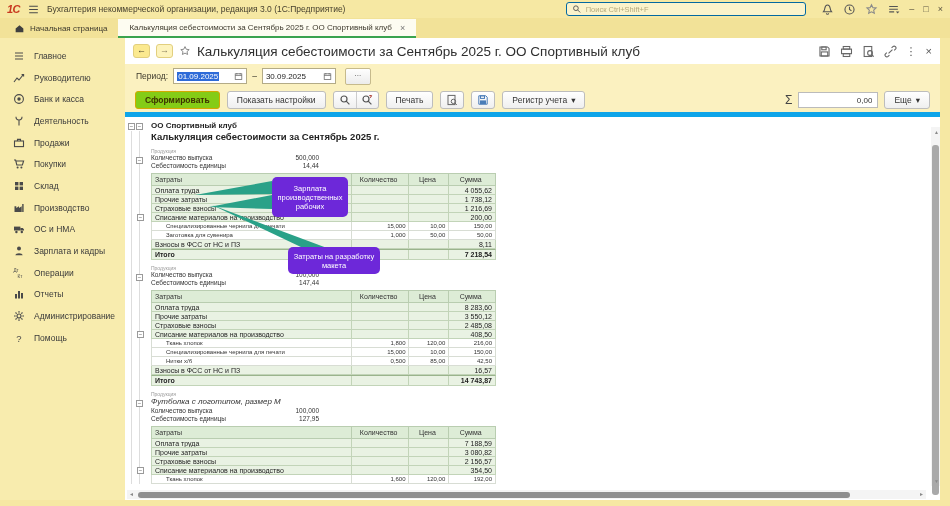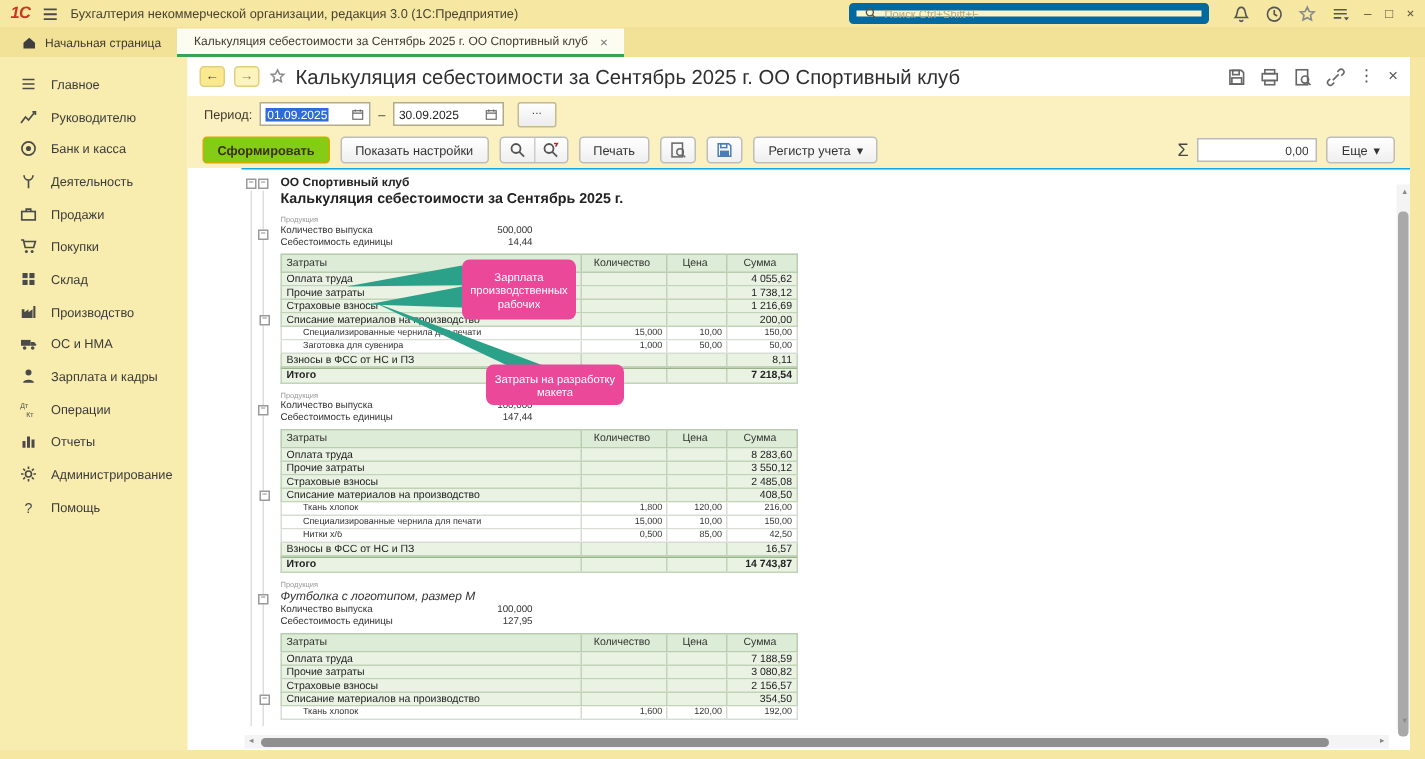--- a/index.html
+++ b/index.html
@@ -5,21 +5,21 @@
   * { box-sizing: border-box; margin: 0; padding: 0; }
   html,body { width:950px; height:506px; overflow:hidden;
     font-family:"Liberation Sans", sans-serif; background:#f6e8a3; }
 
   
   .titlebar { height:18px; background:#f6e8a3; display:flex; align-items:center; gap:7px; padding:0 7px; }
   .logo { color:#c8371e; font-weight:bold; font-style:italic; font-size:11px; letter-spacing:-0.5px; }
   .tb-icon { width:13px; height:13px; display:inline-flex; }
   .tb-icon svg { width:100%; height:100%; }
   .app-title { font-size:8.5px; color:#47412f; white-space:nowrap; }
-  .search-box { margin-left:auto; width:240px; height:14px; background:#fbf3cb; border:5px solid #0369a1;
+  .search-box { margin-left:auto; width:240px; height:14px; background:#fbf3cb; border:1px solid #0369a1;
     border-radius:3px; display:flex; align-items:center; gap:4px; padding:0 5px; }
   .search-box input { border:none; background:transparent; outline:none; font-size:7.5px; color:#6b6248; width:100%;
     font-family:"Liberation Sans", sans-serif; }
   .search-box input::placeholder { color:#b4aa7e; }
   .tb-right { display:flex; align-items:center; gap:9px; margin-left:8px; }
   .winctl { font-size:9px; color:#5a5340; line-height:10px; cursor:default; }
 
   
   .tabbar { height:20px; background:#f2e298; display:flex; align-items:flex-end; padding-left:3px; }
   .tab { height:19px; display:flex; align-items:center; gap:5px; padding:0 11px; font-size:8px; color:#3d392c; white-space:nowrap; cursor:pointer; }
@@ -69,21 +69,21 @@
   .icon-cell svg { width:12px; height:12px; }
   .icon-btn { width:24px; height:18px; border:1px solid #bdbdbd; border-radius:3px; background:linear-gradient(#fff,#efefef);
     display:flex; align-items:center; justify-content:center; cursor:pointer; }
   .icon-btn svg { width:12px; height:12px; }
   .sum-area { margin-left:auto; display:flex; align-items:center; gap:6px; }
   .sum-sym { font-size:12px; color:#444; }
   .sum-input { width:80px; height:16px; border:1px solid #bbb; background:#fff; font-size:8px; text-align:right;
     padding:0 5px; color:#333; font-family:"Liberation Sans", sans-serif; }
 
   
-  .report-area { flex:1; position:relative; overflow:hidden; background:#fff; border-top:1px solid #0ea5e9;margin-left:36px; }
+  .report-area { flex:1; position:relative; overflow:hidden; background:#fff; border-top:5px solid #0ea5e9; }
   .report-content { position:absolute; left:26px; top:4px; width:345px; }
   .report-org { font-size:8px; font-weight:bold; color:#222; line-height:10px; }
   .report-title { font-size:9.5px; font-weight:bold; color:#222; line-height:12px; }
   .sec { margin-top:5px; position:relative; }
   .sec-label { font-size:5px; color:#9a9a9a; line-height:6px; }
   .sec-product { font-size:8px; font-style:italic; color:#333; line-height:10px; }
   .sec-info { display:flex; font-size:6.5px; color:#333; line-height:8px; }
   .sec-info .il { width:110px; }
   .sec-info .iv { width:58px; text-align:right; }
   .rt { margin-top:3px; width:345px; }
@@ -101,21 +101,21 @@
   .sub .c-qty, .sub .c-price, .sub .c-sum { border-left:1px solid #d8ddd4; }
   .exp { position:absolute; left:-15px; top:1px; width:7px; height:7px; border:1px solid #9a9a9a; background:#fff;
     font-size:6px; line-height:5px; text-align:center; color:#555; cursor:pointer; }
   .sec-exp { position:absolute; left:-15px; top:9px; width:7px; height:7px; border:1px solid #9a9a9a; background:#fff;
     font-size:6px; line-height:5px; text-align:center; color:#555; cursor:pointer; }
   .lvl-box { position:absolute; width:7px; height:7px; border:1px solid #9a9a9a; background:#fff; font-size:6px;
     line-height:5px; text-align:center; color:#555; cursor:pointer; z-index:6; }
   .gline { position:absolute; width:1px; background:#ddd; top:14px; bottom:16px; }
 
   
-  .callout { position:absolute; background:#ec4899; color:#fff; border-radius:5px; display:flex; align-items:center;
+  .callout { position:absolute; background:#6d28d9; color:#fff; border-radius:5px; display:flex; align-items:center;
     justify-content:flex-start; text-align:center; font-size:7.5px; line-height:9px; padding:2px; z-index:5; }
   #callout-tails { position:absolute; left:0; top:0; width:100%; height:100%; z-index:4; pointer-events:none; }
 
   
   .vscroll { position:absolute; right:0; top:10px; bottom:14px; width:9px; background:#f4f4f4; }
   .vthumb { position:absolute; right:1px; top:18px; height:350px; width:7px; background:#a9a9a9; border-radius:3px; cursor:pointer; }
   .varrow { position:absolute; right:1px; font-size:5px; color:#8a8a8a; cursor:pointer; }
   .hscroll { position:absolute; left:2px; right:14px; bottom:1px; height:9px; background:#f4f4f4; }
   .hthumb { position:absolute; left:11px; top:1.5px; width:712px; height:6px; background:#8f8f8f; border-radius:3px; cursor:pointer; }
   .harrow { position:absolute; top:1px; font-size:5px; color:#8a8a8a; cursor:pointer; }

